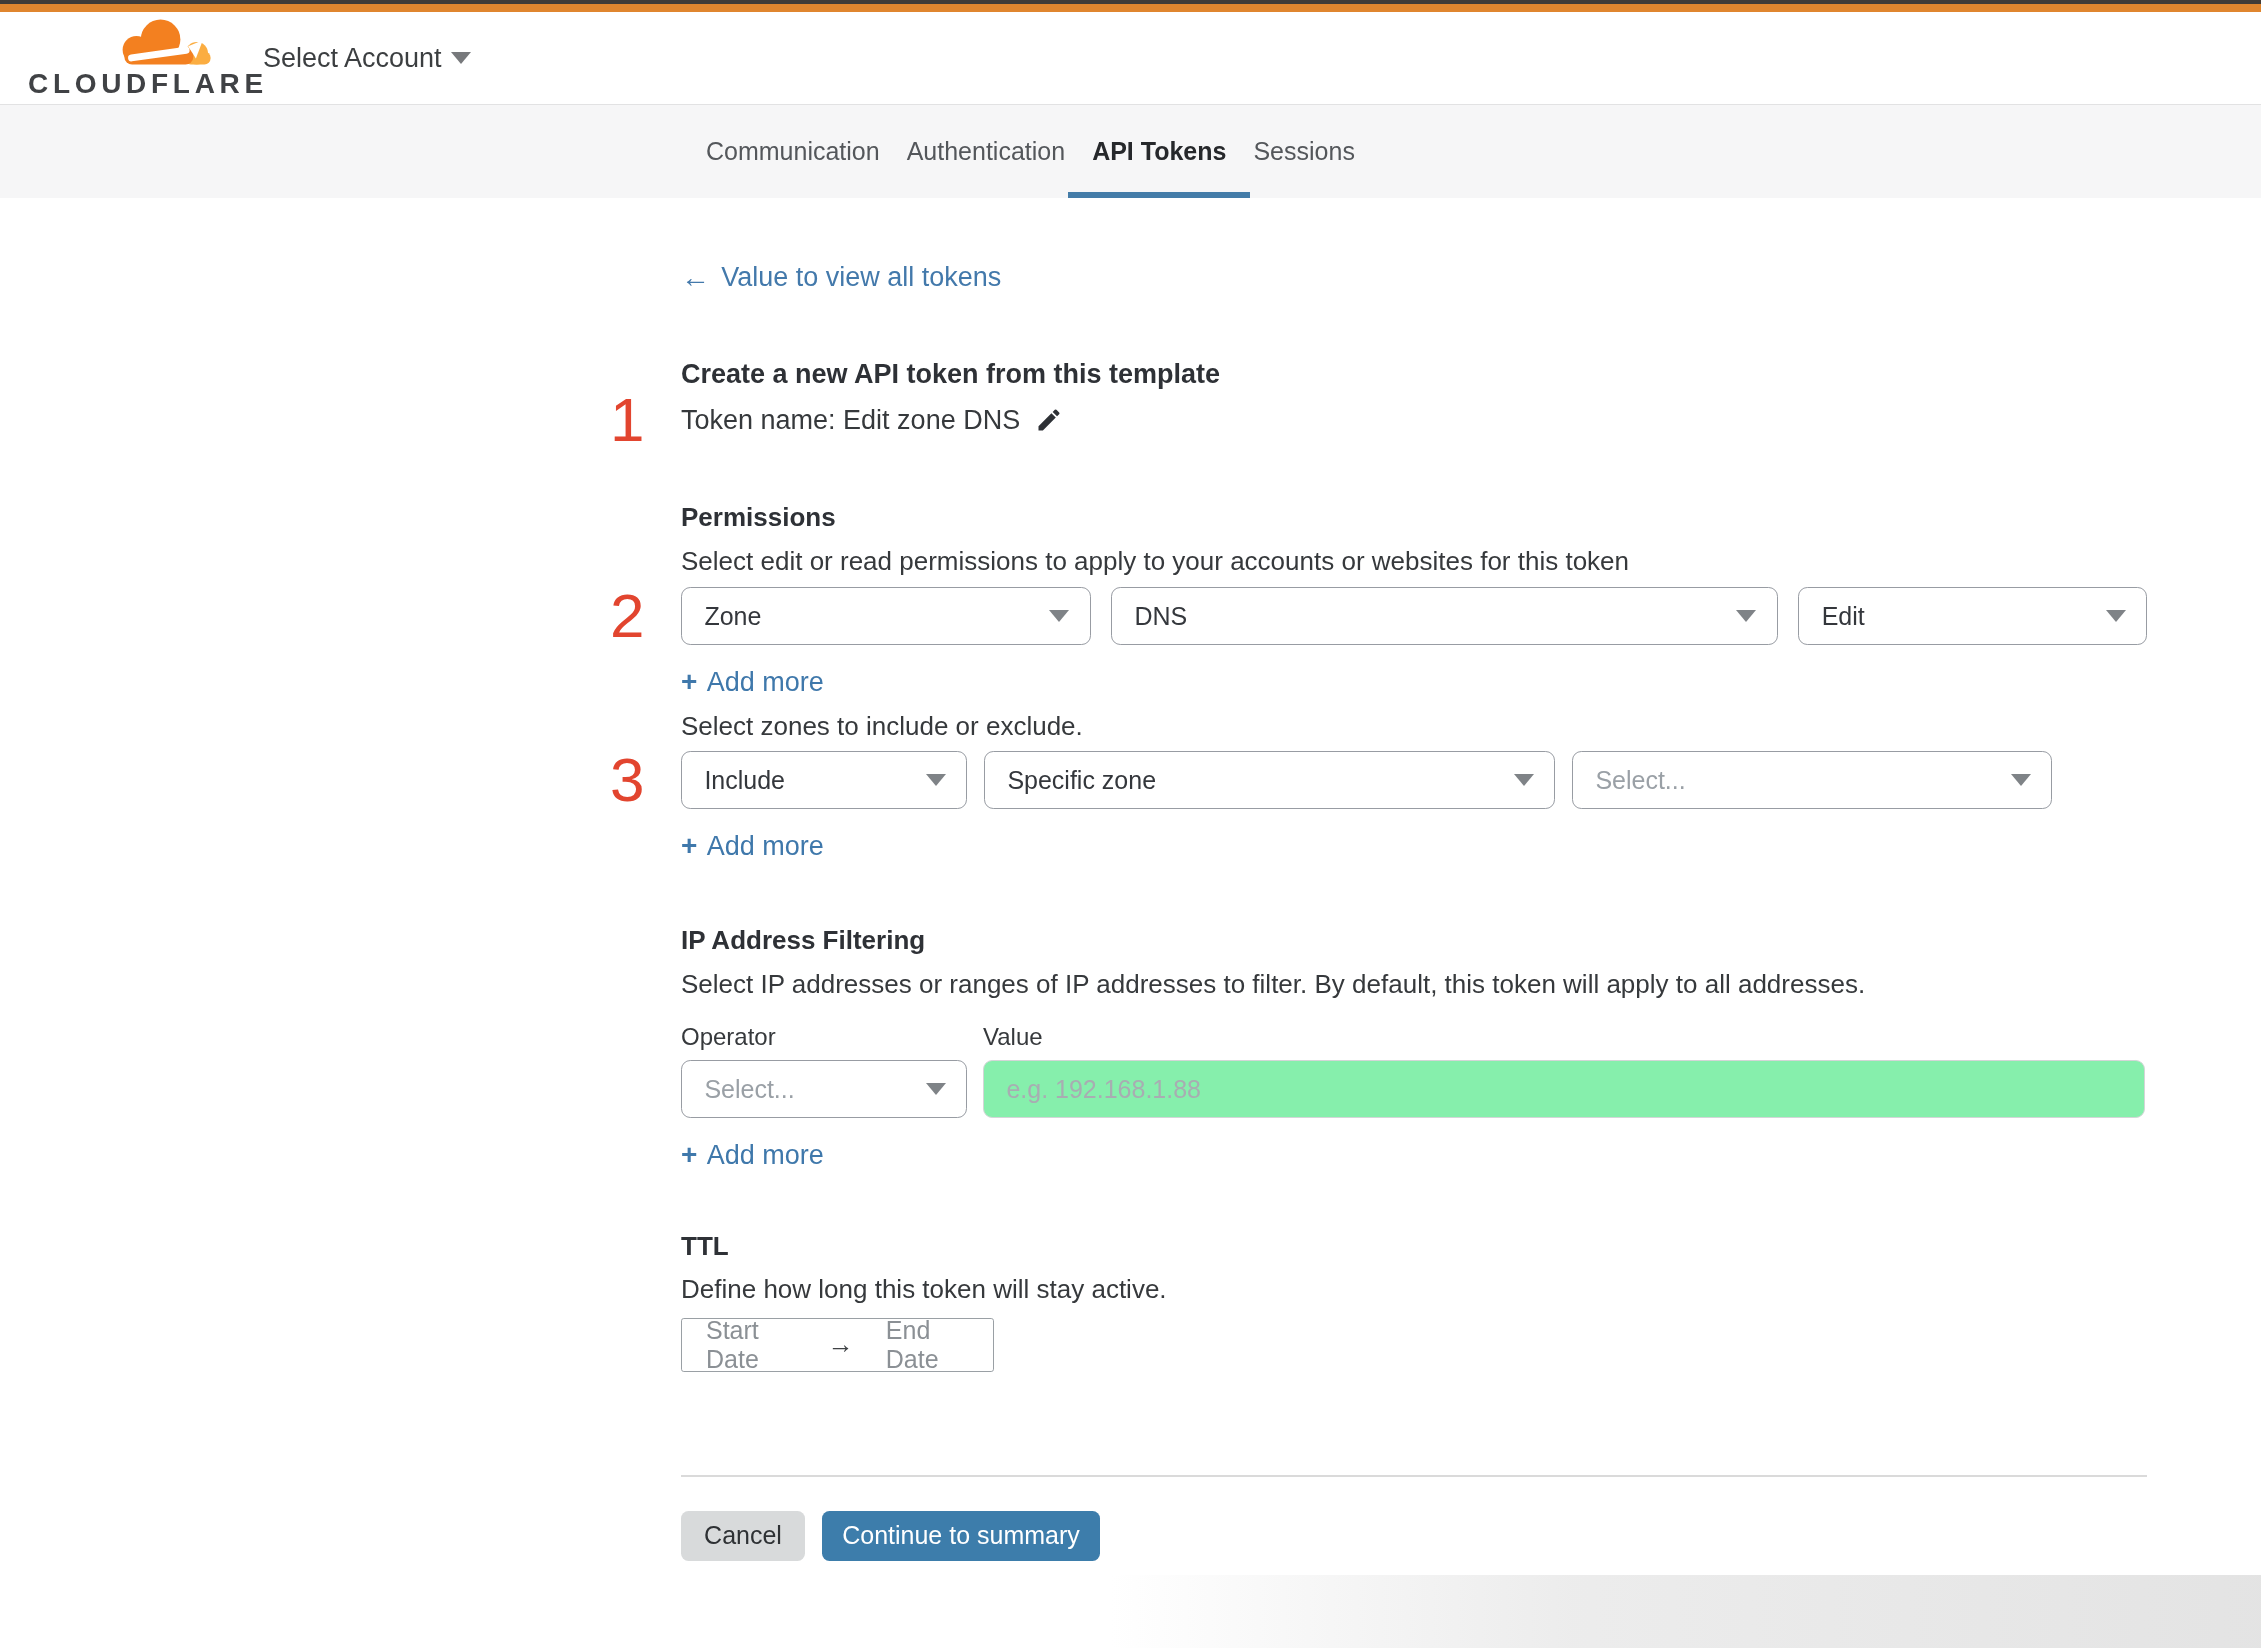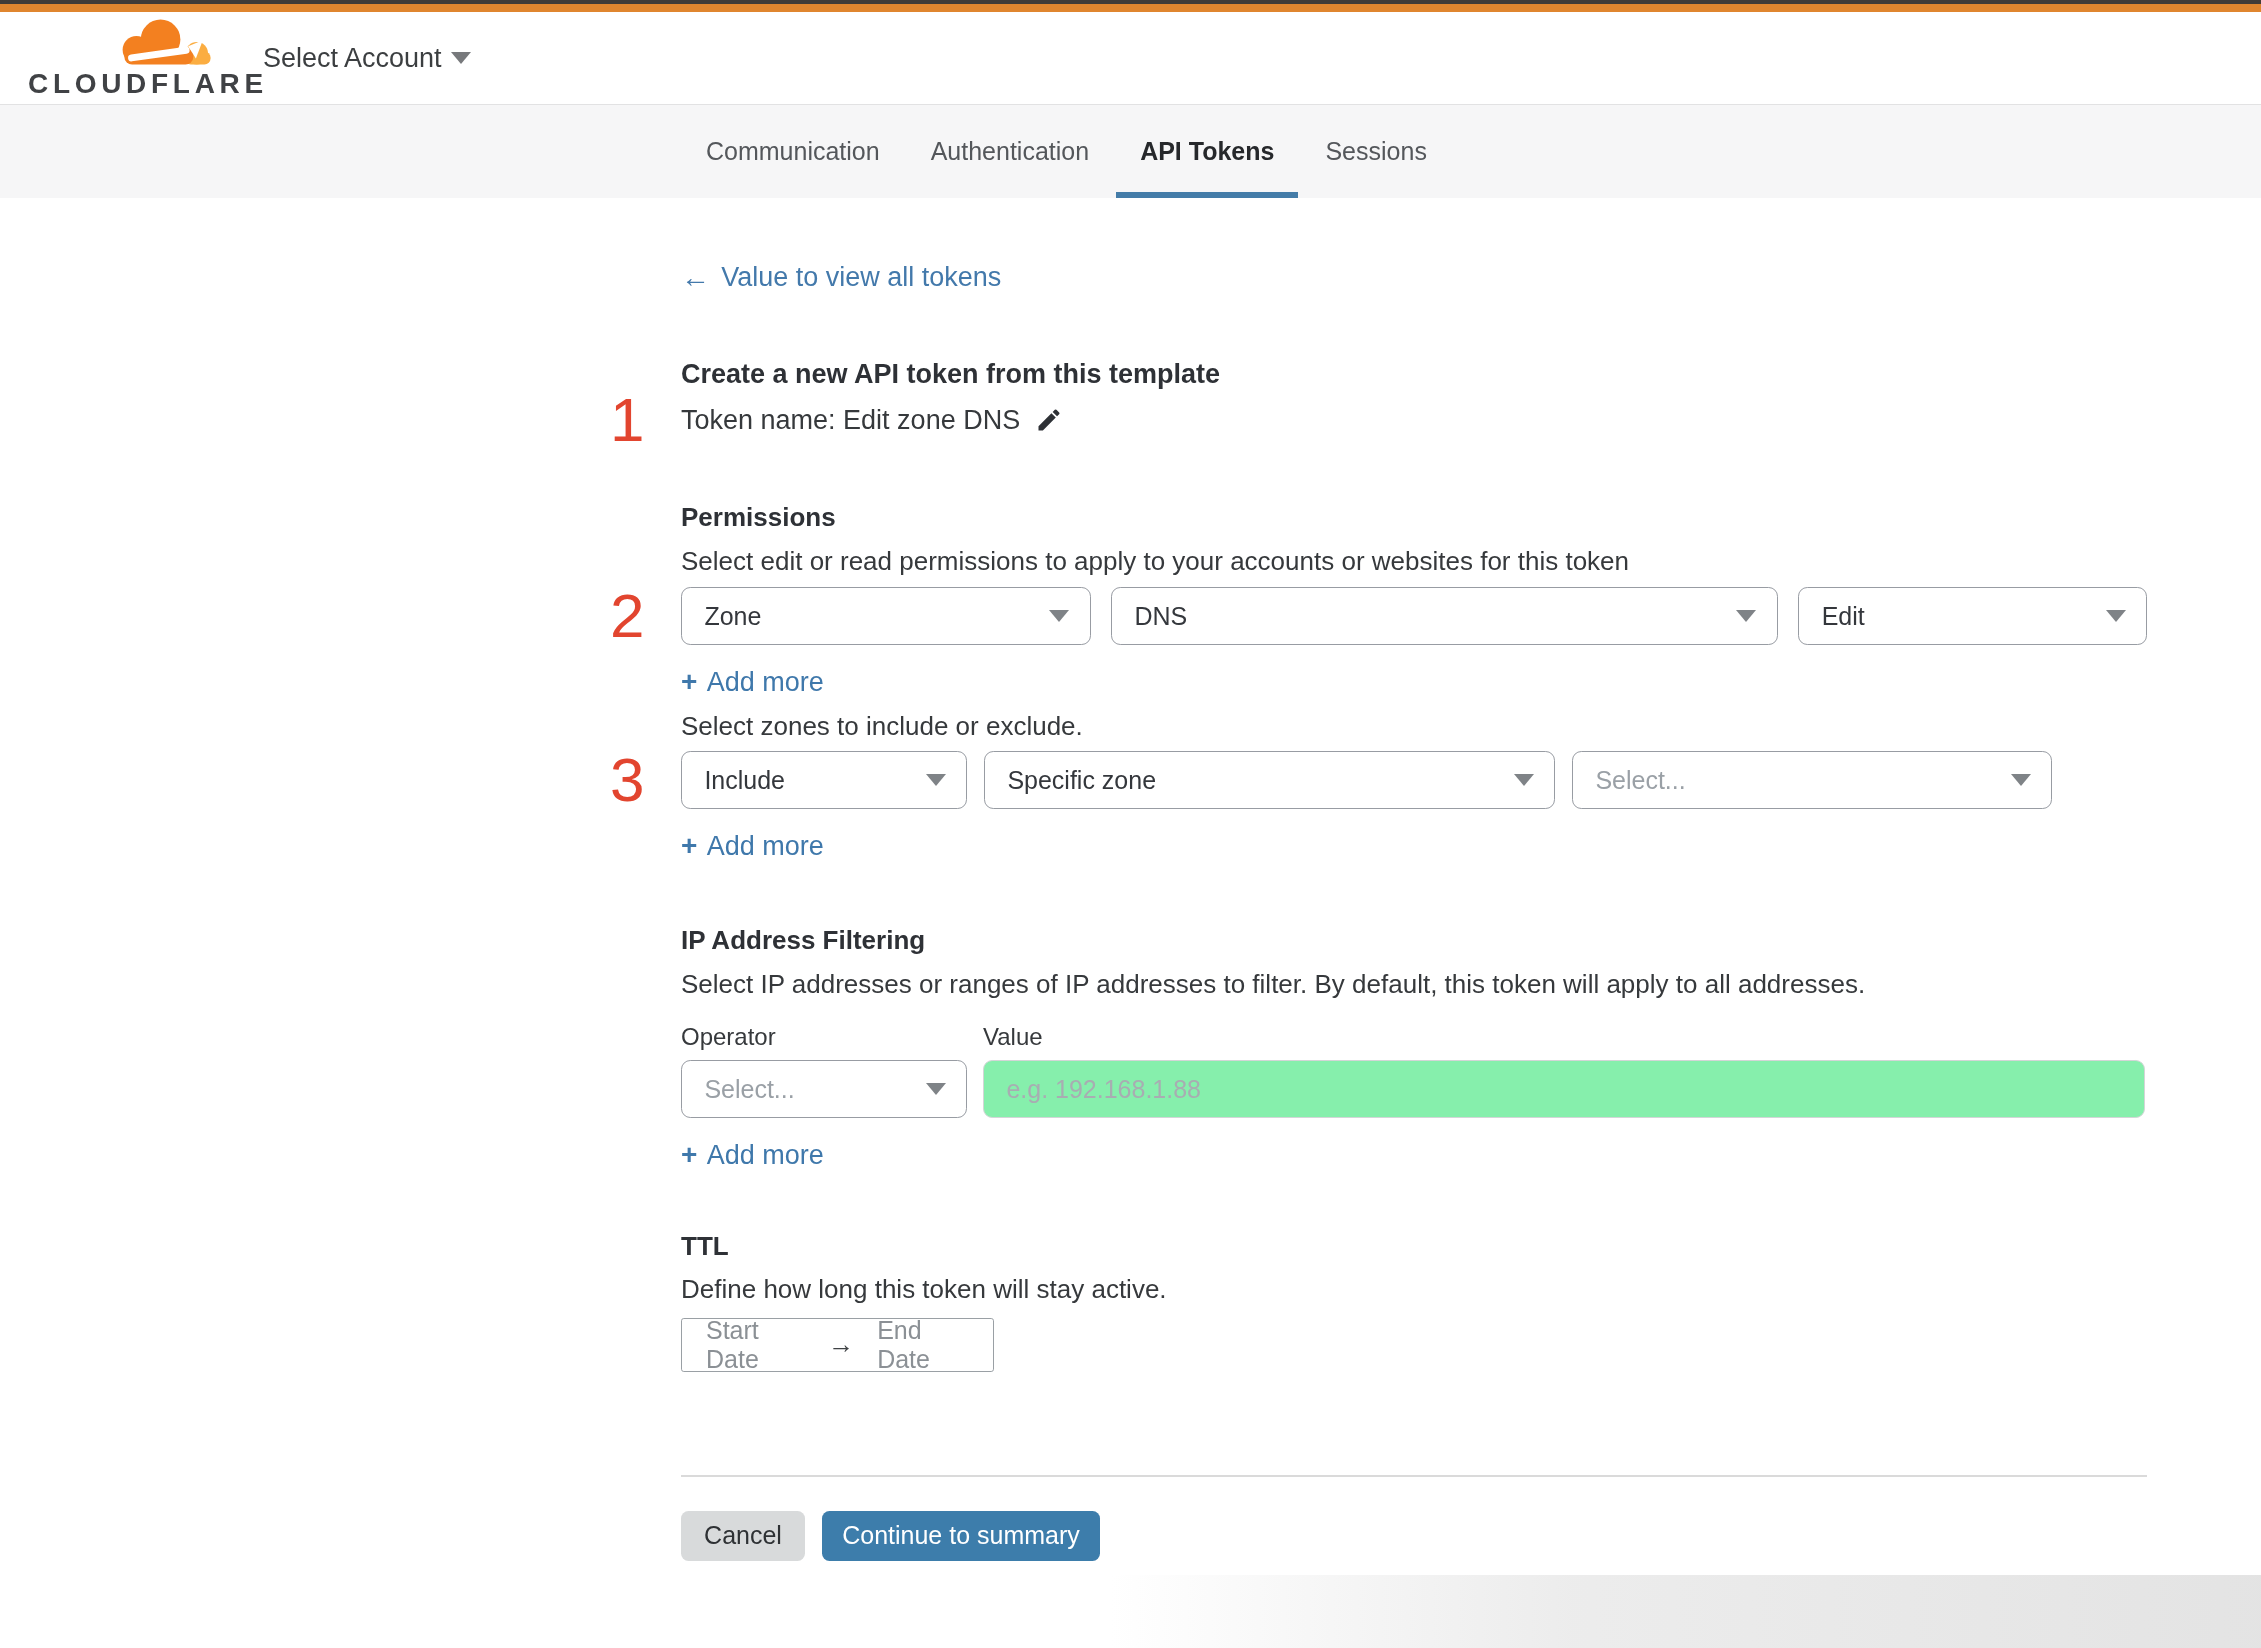--- a/index.html
+++ b/index.html
@@ -13,21 +13,21 @@
   .topbar-orange{height:8.4px;background:#e0862f;}
   
   .header{height:93px;display:flex;align-items:center;padding-left:28px;border-bottom:0.9px solid #e2e2e3;background:#fff;box-sizing:border-box;}
   .logo{display:flex;flex-direction:column;width:183px;cursor:pointer;}
   .logo svg{margin-left:78px;display:block;}
   .logo-text{font-size:28px;font-weight:700;letter-spacing:4.7px;color:#404245;margin-top:1px;}
   .account-selector{margin-left:52px;display:flex;align-items:center;gap:9px;font-size:27px;color:#3c3f41;cursor:pointer;}
   .tri-dark{width:0;height:0;border-left:10.3px solid transparent;border-right:10.3px solid transparent;border-top:12px solid #77797c;}
   
   .tabband{position:absolute;top:105px;left:0;width:2262px;height:93px;background:#f6f6f7;}
-  .tabrow{position:absolute;left:706px;top:0;height:100%;display:flex;gap:51px;}
+  .tabrow{position:absolute;left:706px;top:0;height:100%;display:flex;gap:27px;}
   .tab{position:relative;height:100%;display:flex;align-items:center;font-size:25px;color:#54575b;cursor:pointer;white-space:nowrap;}
   .tab.active{color:#26282b;font-weight:600;}
   .tab.active::after{content:"";position:absolute;left:-24px;right:-24px;bottom:0;height:5.6px;background:#447ca8;}
   
   .content{position:absolute;left:681px;top:199px;width:1466px;}
   .back-link{margin-top:63px;display:flex;align-items:center;gap:11.2px;font-size:27px;color:#4379ab;cursor:pointer;width:max-content;}
   .back-arrow{font-size:29px;line-height:1;}
   .h1{margin-top:65px;font-size:27px;font-weight:700;color:#2e3136;line-height:32px;}
   .token-line{margin-top:13px;position:relative;display:flex;align-items:center;gap:15px;font-size:27px;line-height:34px;color:#36393c;}
   .step-num{position:absolute;left:-71px;top:50%;transform:translateY(-50%);font-size:62px;line-height:1;color:#e2452f;}
@@ -39,21 +39,21 @@
   .row.tight{gap:17px;margin-top:9.3px;}
   .dd{height:58px;border:1.9px solid #989ca3;border-radius:9.3px;background:#fff;display:flex;align-items:center;justify-content:space-between;padding:0 20.5px 0 22.4px;font-size:25px;color:#34373c;box-sizing:border-box;cursor:pointer;}
   .dd .ph{color:#9aa0a6;}
   .caret{width:0;height:0;border-left:10.3px solid transparent;border-right:10.3px solid transparent;border-top:12px solid #7f8387;flex:none;margin-left:11.2px;}
   .addmore{margin-top:20.5px;display:flex;align-items:center;gap:9.3px;font-size:27px;color:#3f78ab;cursor:pointer;width:max-content;line-height:32px;}
   .addmore .plus{font-weight:700;font-size:28px;}
   .labels{margin-top:22.4px;display:flex;font-size:24px;color:#36393c;line-height:29px;}
   .label-op{width:302px;}
   .ip-input{height:58px;width:1162px;box-sizing:border-box;border:1.9px solid #d4d5d7;border-radius:9.3px;background:#86efac;font-size:25px;color:#34373c;padding:0 22.4px;font-family:"Liberation Sans",sans-serif;outline:none;}
   .ip-input::placeholder{color:#a8adb2;opacity:1;}
-  .ttl-box{margin-top:13px;width:313px;height:54px;box-sizing:border-box;border:1.9px solid #9aa0a5;border-radius:2.8px;display:flex;align-items:center;gap:23px;padding:0 24px;font-size:25px;color:#8b9095;cursor:pointer;}
+  .ttl-box{margin-top:13px;width:313px;height:54px;box-sizing:border-box;border:1.9px solid #9aa0a5;border-radius:2.8px;display:flex;align-items:center;gap:32px;padding:0 24px;font-size:25px;color:#8b9095;cursor:pointer;}
   .ttl-arrow{color:#3f4245;font-size:26px;}
   .divider{margin-top:103px;width:1466px;height:1.9px;background:#dadada;}
   .btnrow{margin-top:34px;display:flex;gap:17px;}
   .btn{height:50px;border-radius:7.5px;font-size:25px;display:flex;align-items:center;justify-content:center;cursor:pointer;box-sizing:border-box;font-family:"Liberation Sans",sans-serif;border:none;}
   .btn-cancel{width:124px;background:#d8dadb;color:#2e3134;}
   .btn-continue{width:278px;background:#3d7dab;color:#ffffff;}
   .bottom-wash{position:absolute;left:1111px;right:0;top:1575px;bottom:0;background:linear-gradient(90deg,rgba(236,236,236,0) 0%,rgba(233,233,233,0.85) 40%,rgba(226,226,226,0.95) 100%);pointer-events:none;}
 </style>
 </head>
 <body>

